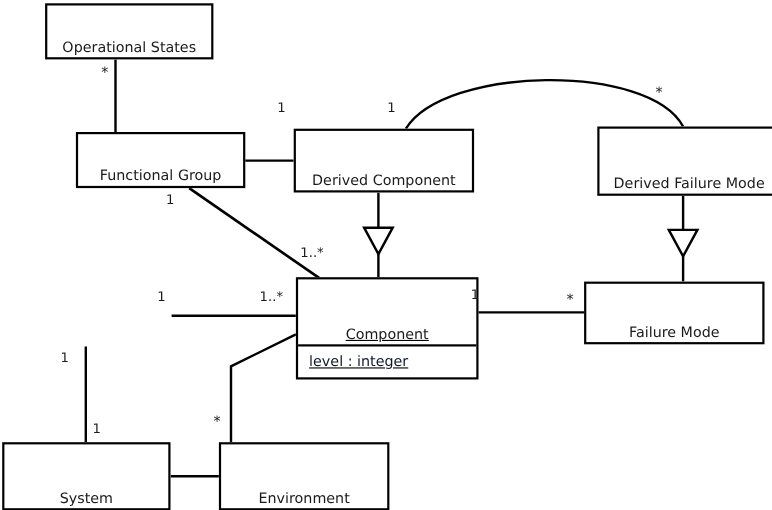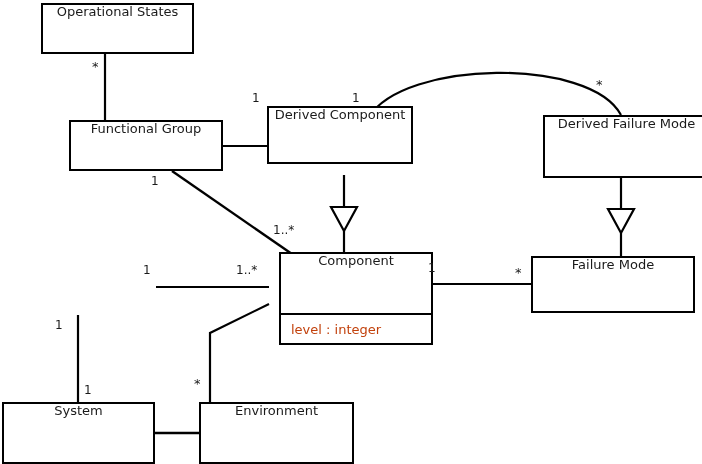--- a/index.html
+++ b/index.html
@@ -28,21 +28,21 @@
     box-sizing: border-box;
     border: 2px solid #000000;
     background: #ffffff;
     display: flex;
     flex-direction: column;
     z-index: 5;
   }
   .class-name-compartment {
     flex: 1 1 auto;
     display: flex;
-    align-items: flex-start;
+    align-items: flex-end;
     justify-content: center;
     padding: 0 6px;
     border-radius: 16px;
   }
   .class-name-text {
     font-size: 13px;
     color: #1a1a1a;
     text-align: center;
     line-height: 1.15;
     white-space: nowrap;
@@ -50,21 +50,21 @@
   .class-attr-compartment {
     border-top: 2px solid #000000;
     display: flex;
     align-items: center;
     padding: 0 0 0 10px;
     height: 28px;
     flex: 0 0 auto;
   }
   .class-attr-text {
     font-size: 13px;
-    color: #c2410c;
+    color: #0f172a;
     white-space: nowrap;
   }
   .mult-label {
     position: absolute;
     font-size: 12px;
     color: #1a1a1a;
     white-space: nowrap;
     z-index: 8;
     line-height: 1;
   }
@@ -111,34 +111,34 @@
       <span class="class-name-text">Operational States</span>
     </div>
   </div>
 
   <div class="uml-class" style="left:37px; top:120px; width:154px; height:51px;margin-left:32px;">
     <div class="class-name-compartment">
       <span class="class-name-text">Functional Group</span>
     </div>
   </div>
 
-  <div class="uml-class" style="left:267px; top:106px; width:146px; height:58px;">
+  <div class="uml-class" style="left:267px; top:117px; width:164px; height:58px;">
     <div class="class-name-compartment">
       <span class="class-name-text">Derived Component</span>
     </div>
   </div>
 
   <div class="uml-class" style="left:543px; top:115px; width:167px; height:63px;">
     <div class="class-name-compartment">
       <span class="class-name-text">Derived Failure Mode</span>
     </div>
   </div>
 
 
-  <div class="uml-class" style="left:279px; top:252px; width:154px; height:93px;">
+  <div class="uml-class" style="left:269px; top:252px; width:166px; height:93px;text-decoration:underline;">
     <div class="class-name-compartment">
       <span class="class-name-text">Component</span>
     </div>
     <div class="class-attr-compartment">
       <span class="class-attr-text">level : integer</span>
     </div>
   </div>
 
   <div class="uml-class" style="left:531px; top:256px; width:164px; height:57px;">
     <div class="class-name-compartment">

